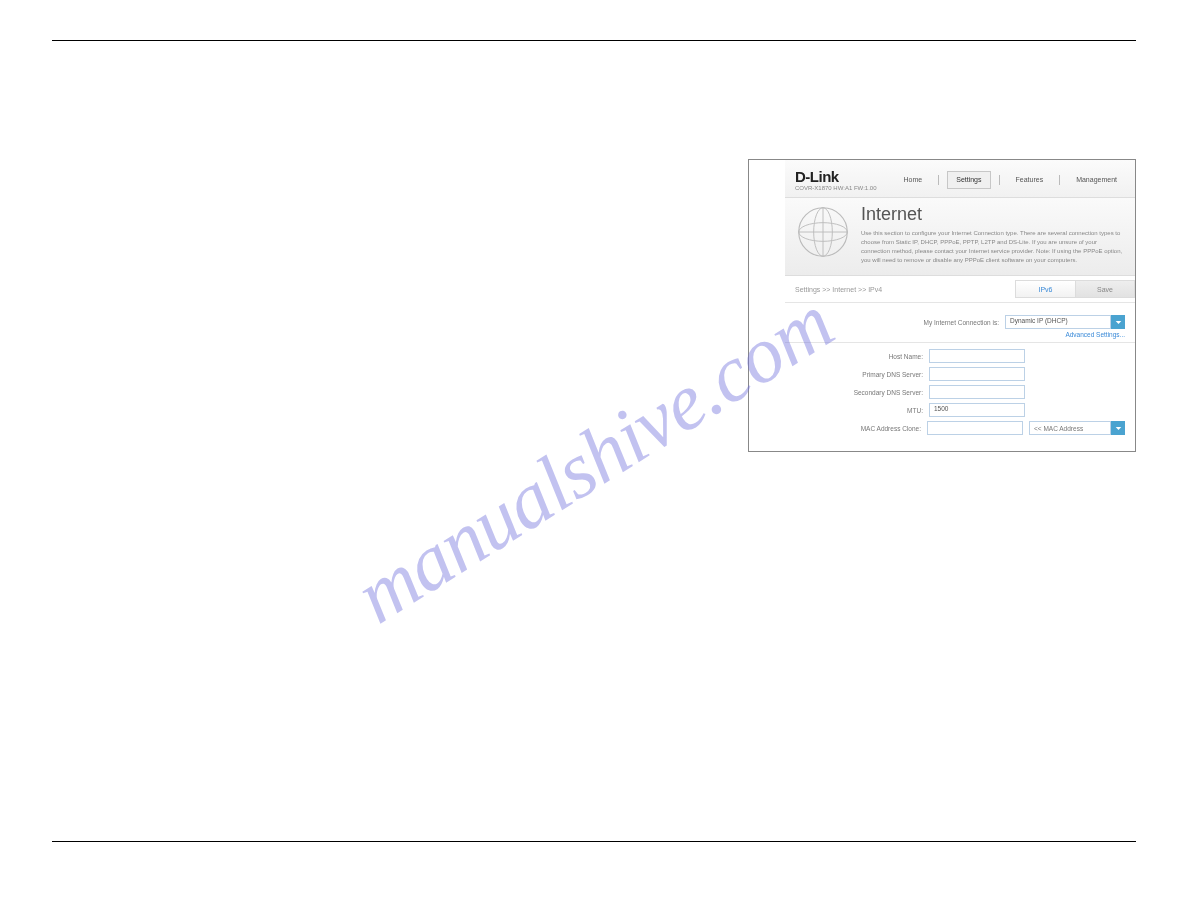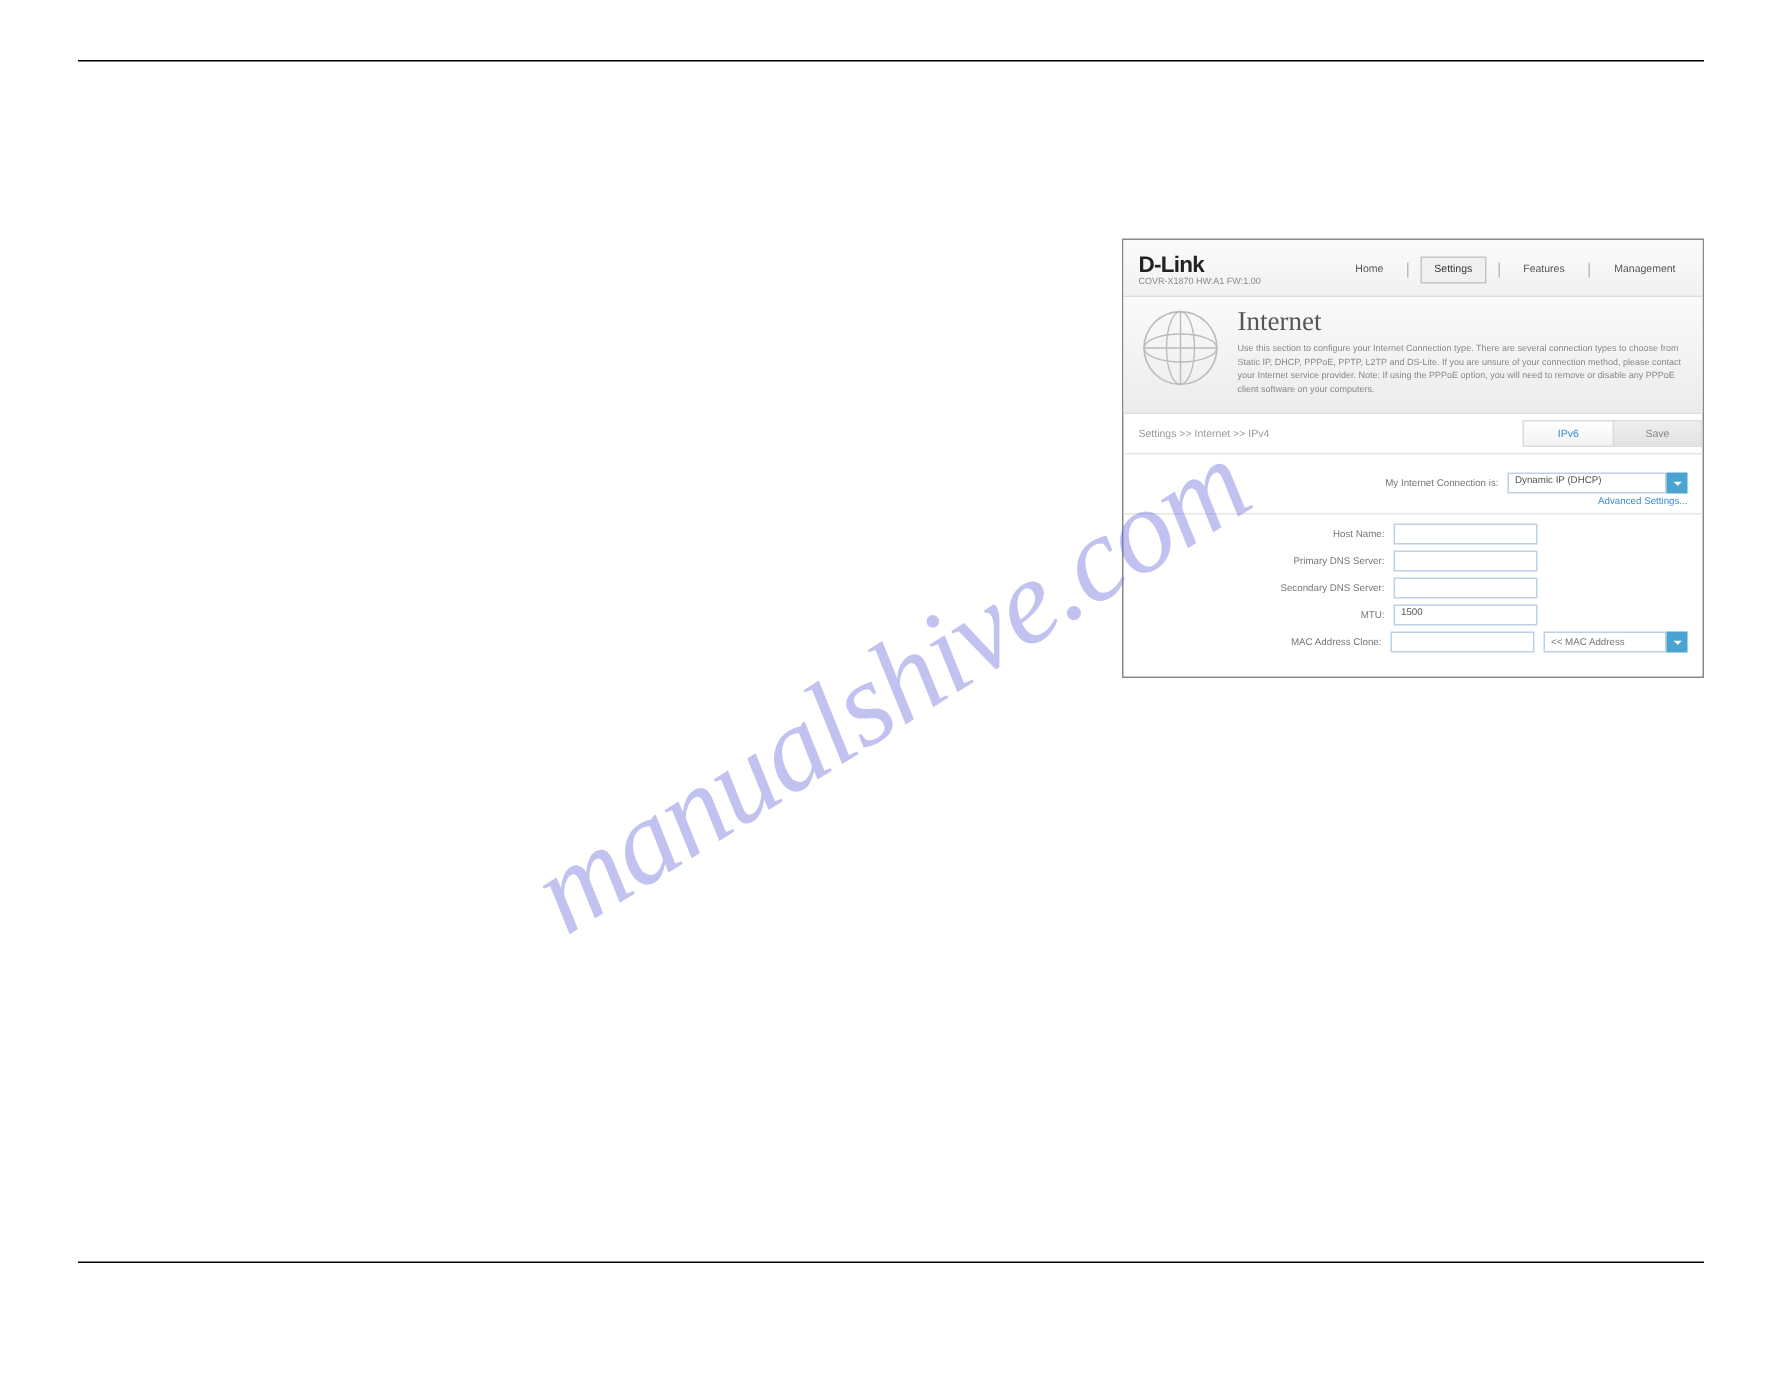--- a/index.html
+++ b/index.html
@@ -36,20 +36,21 @@
     width: 100%;
     height: 300px;
   }
   .router-panel {
     position: absolute;
     right: 0;
     top: 0;
     width: 388px;
     border: 1px solid #888;
     background: #fff;
+    padding-left: 36px;
   }
   .rp-header {
     display: flex;
     align-items: center;
     justify-content: space-between;
     padding: 6px 10px 4px 10px;
     background: linear-gradient(#fbfbfb,#f1f1f1);
     border-bottom: 1px solid #ddd;
     height: 38px;
   }
@@ -94,21 +95,20 @@
     flex: 0 0 56px;
     position: relative;
   }
   .globe svg { width:100%; height:100%; }
   .banner-txt { flex:1; }
   .banner-title {
     font-size: 18px;
     color: #555;
     font-weight: normal;
     margin-bottom: 4px;
-    font-family: Liberation Serif, serif;
   }
   .banner-desc {
     font-size: 6px;
     line-height: 9px;
     color: #888;
   }
   .rp-crumbrow {
     display:flex;
     justify-content: space-between;
     align-items:center;

